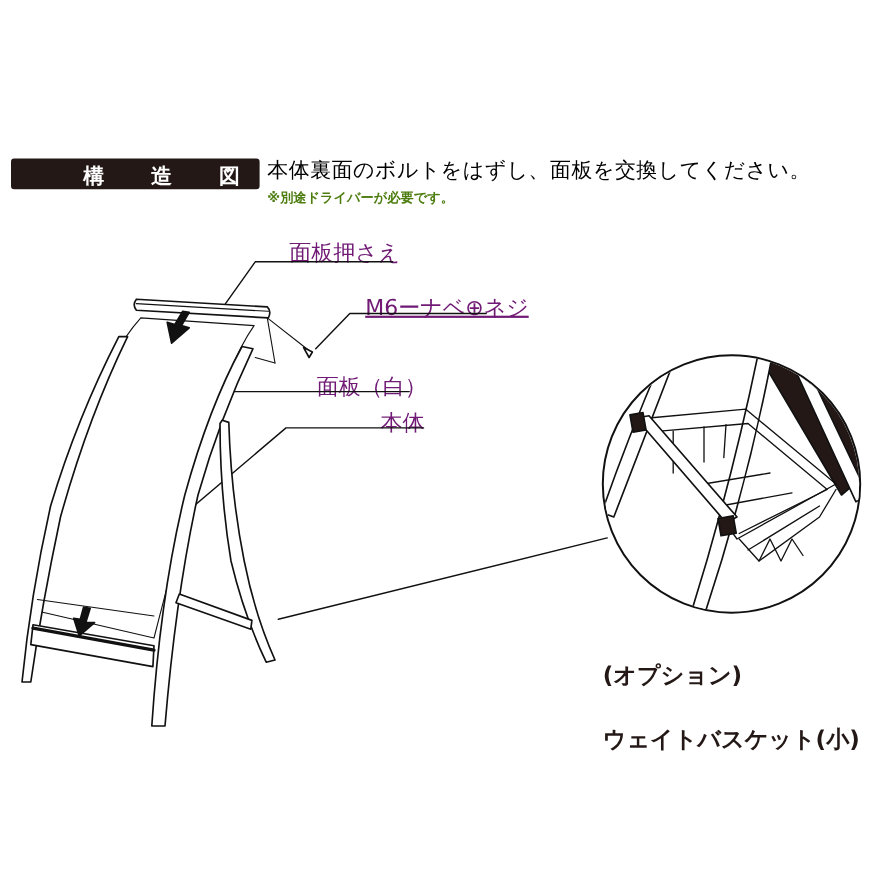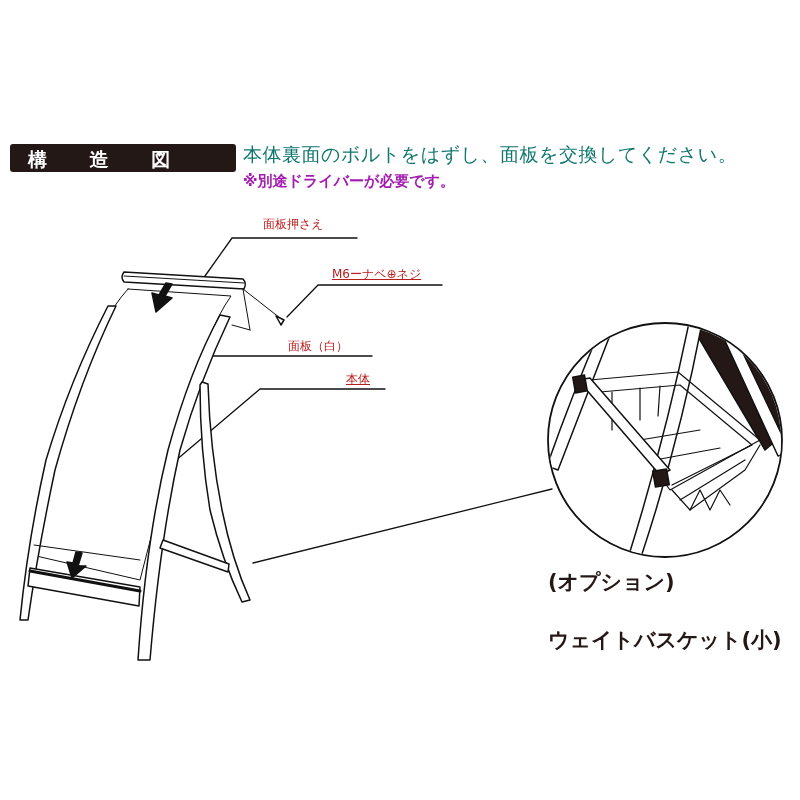--- a/index.html
+++ b/index.html
@@ -1,44 +1,44 @@
 <!DOCTYPE html>
 <html><head>
 <meta charset="utf-8">
 <style>
   html, body { margin:0; padding:0; background:#ffffff; }
   body { width:800px; height:800px; position:relative; overflow:hidden;
          font-family:"DejaVu Sans", sans-serif; color:#111; }
   .title-bar { position:absolute; left:10px; top:144px; width:226px; height:28px;
                background:#231815; border-radius:3px; }
-  .title-bar span { position:absolute; left:0; right:0; top:3px; text-align:left;
+  .title-bar span { position:absolute; left:0; right:0; top:3px; text-align:right;
                     color:#fff; font-weight:bold; font-size:19px; letter-spacing:18px;
                     padding-left:18px; }
-  .instr { position:absolute; left:243px; top:142px; font-size:19px; color:#0f766e;
+  .instr { position:absolute; left:243px; top:142px; font-size:19px; color:#000000;
            white-space:nowrap; letter-spacing:0.5px; }
-  .warn { position:absolute; left:243px; top:172px; font-size:15px; color:#a21caf;
+  .warn { position:absolute; left:243px; top:172px; font-size:12px; color:#4d7c0f;
           font-weight:bold; white-space:nowrap; }
-  .lbl { position:absolute; font-size:12px; color:#b91c1c; white-space:nowrap; }
+  .lbl { position:absolute; font-size:20px; color:#701a75; white-space:nowrap; }
   .opt { position:absolute; font-weight:bold; font-size:21px; color:#231815;
-         white-space:nowrap; }
+         white-space:nowrap;margin-top:32px; }
   svg.diagram { position:absolute; left:0; top:0; }
 </style>
 </head>
 <body>
 
 <div class="title-bar">
   <span>構 造 図</span>
 </div>
 <div class="instr">本体裏面のボルトをはずし、面板を交換してください。</div>
 <div class="warn">※別途ドライバーが必要です。</div>
 
 <div class="lbl" style="left:263px; top:216px;">面板押さえ</div>
 <div class="lbl" style="left:332px; top:266px;text-decoration:underline;">M6ーナベ⊕ネジ</div>
 <div class="lbl" style="left:288px; top:338px;">面板（白）</div>
-<div class="lbl" style="left:346px; top:371px;text-decoration:underline;">本体</div>
+<div class="lbl" style="left:346px; top:371px;">本体</div>
 
 <div class="opt" style="left:548px; top:568px;">(オプション)</div>
 <div class="opt" style="left:548px; top:626px;">ウェイトバスケット(小)</div>
 
 <svg class="diagram" width="800" height="800" viewBox="0 0 800 800">
   <g fill="none" stroke="#111" stroke-width="1.5" stroke-linejoin="round" stroke-linecap="round">
 
     <polyline points="205,276 232,238 357,238" stroke-width="1.3"></polyline>
     <polyline points="287,317 318,285 442,285" stroke-width="1.3"></polyline>
     <line x1="183" y1="356" x2="372" y2="356" stroke-width="1.3"></line>

